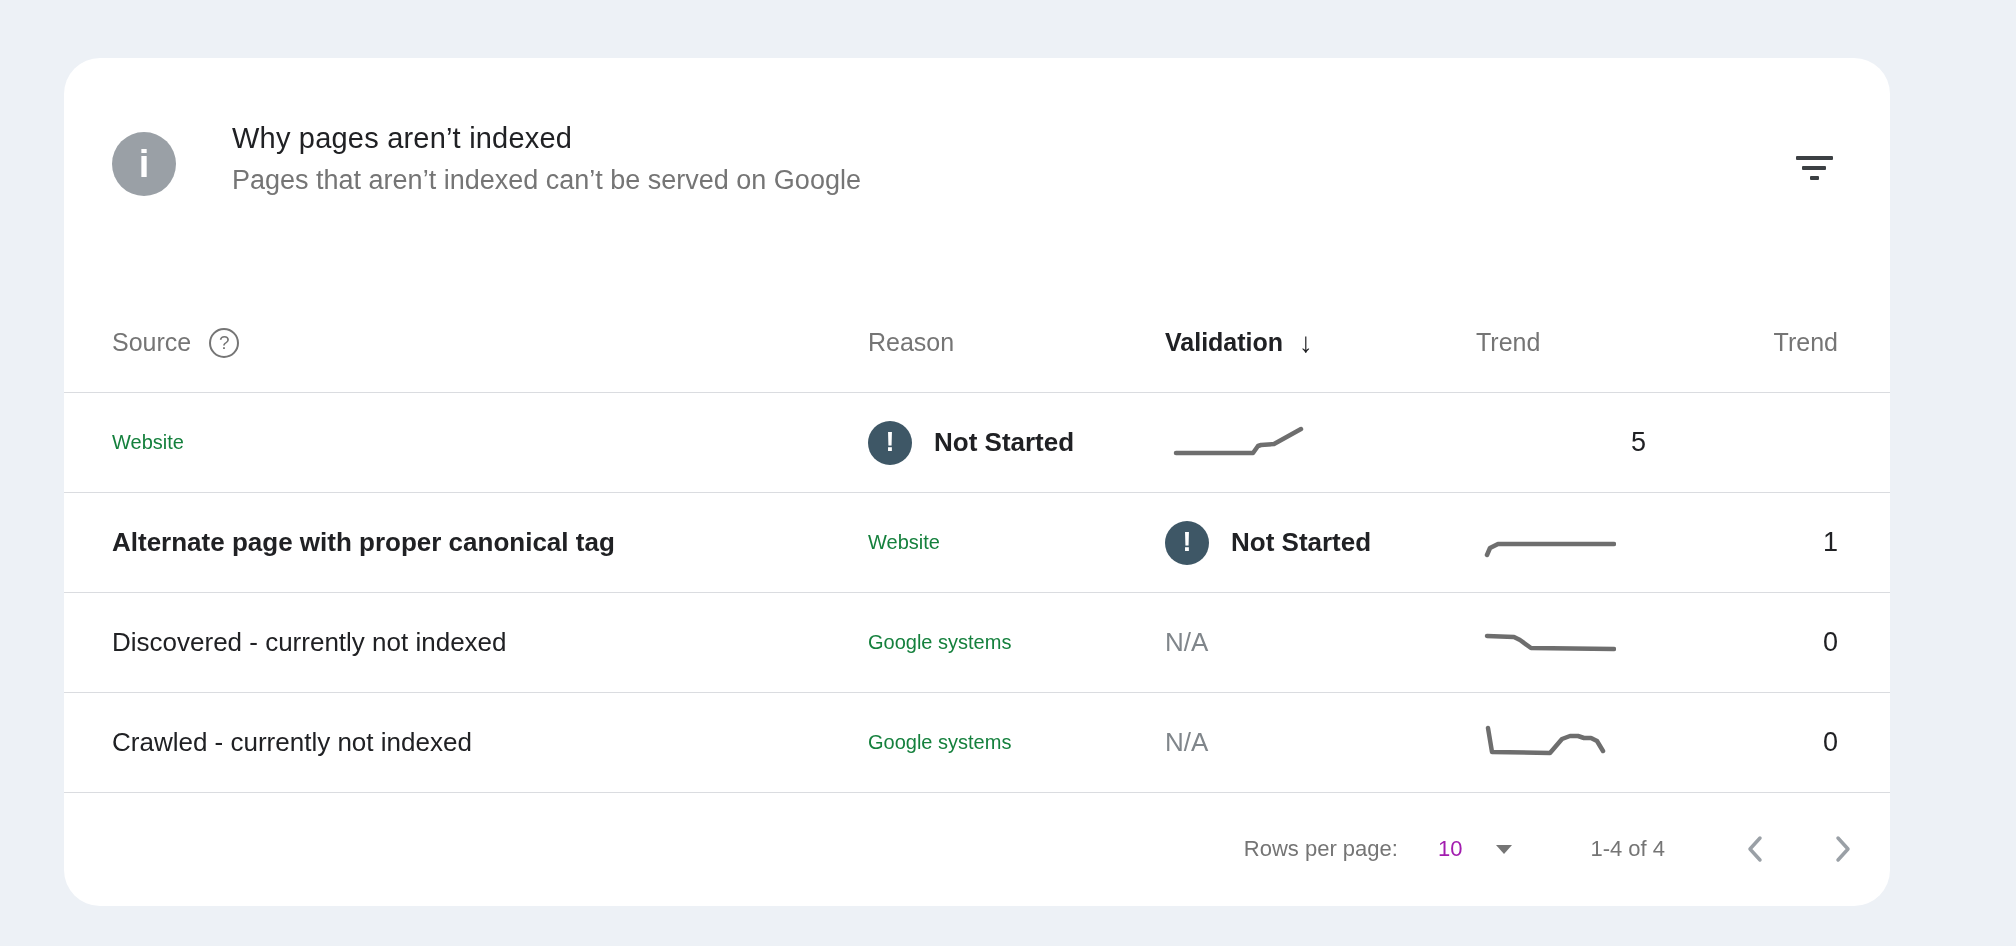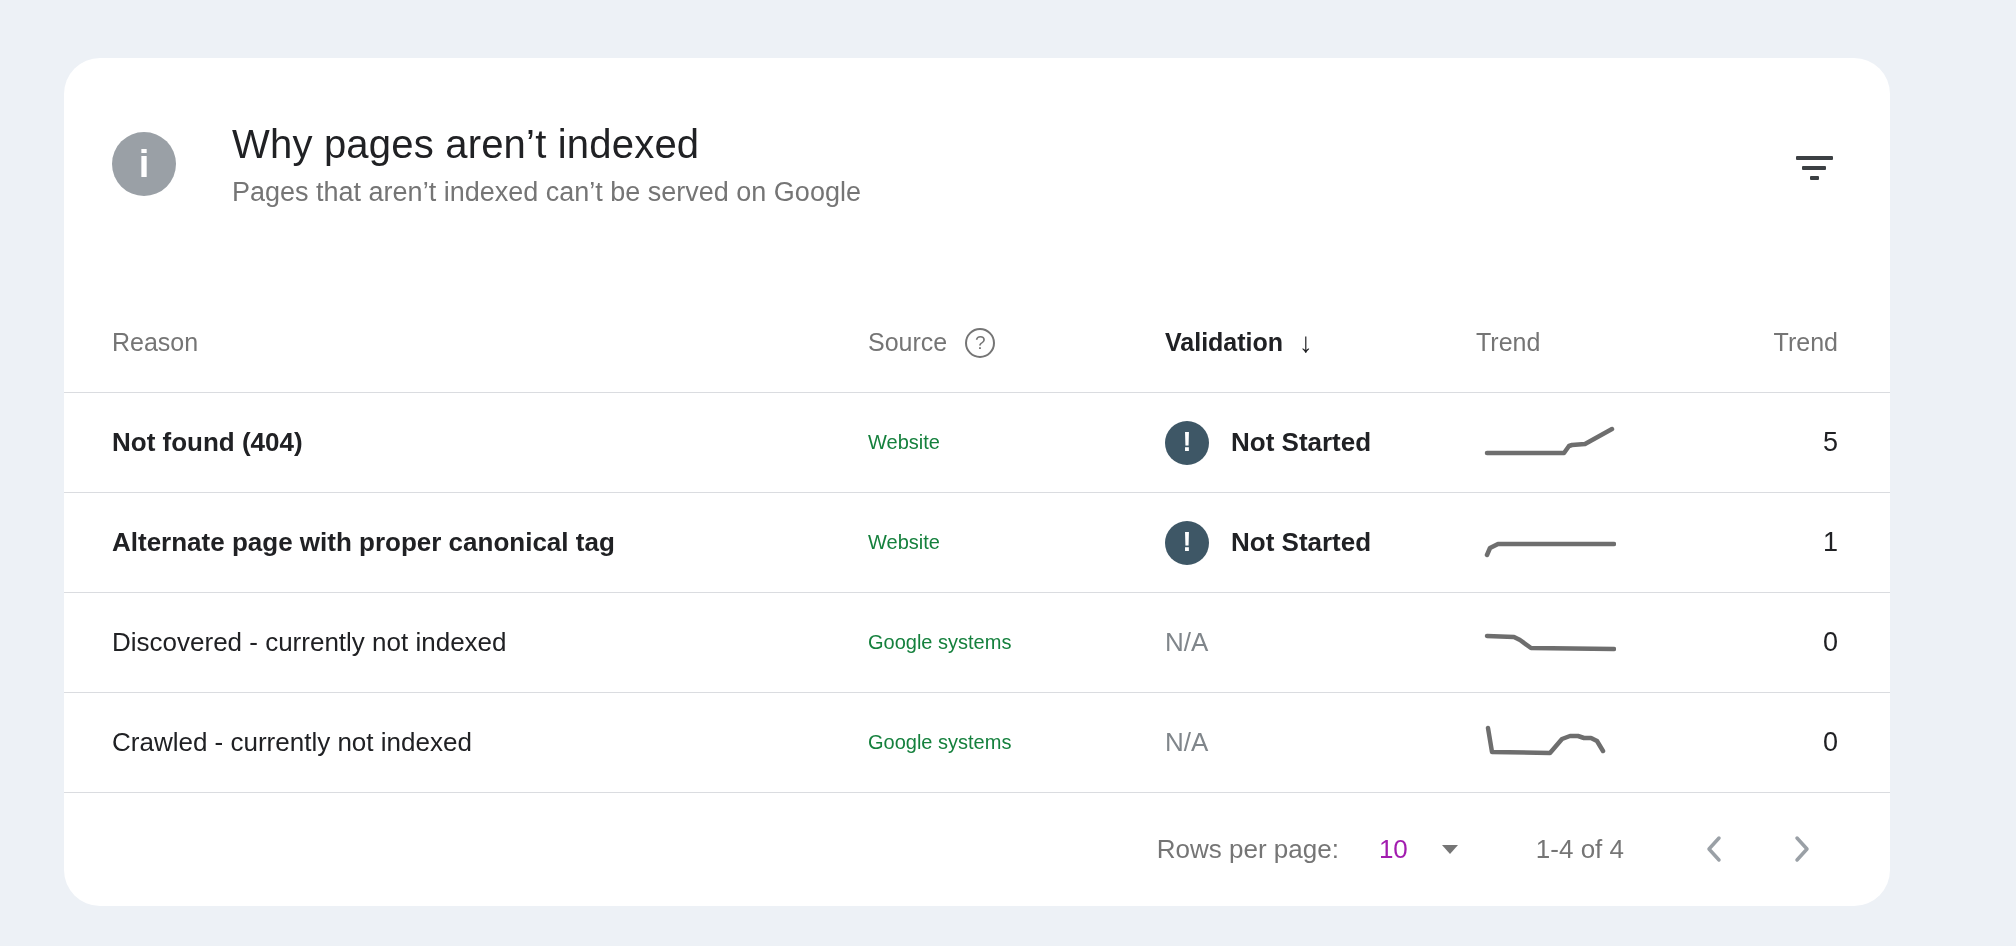--- a/index.html
+++ b/index.html
@@ -23,21 +23,21 @@
   .card-header{
     height:235px;padding:64px 58px 0 48px;
     display:flex;align-items:flex-start;
   }
   .info-circle{
     width:64px;height:64px;border-radius:50%;background:var(--icon-gray);
     display:flex;align-items:center;justify-content:center;flex:none;
     color:#fff;font-weight:700;font-size:38px;margin-top:10px;
   }
   .header-text{margin-left:56px;}
-  .title{font-size:40px;font-weight:400;color:var(--text-primary);letter-spacing:.2px;}
+  .title{font-size:29px;font-weight:400;color:var(--text-primary);letter-spacing:.2px;}
   .subtitle{font-size:27px;color:var(--text-secondary);margin-top:10px;}
   .filter-btn{
     position:absolute;top:88px;right:54px;width:44px;height:44px;border:none;background:transparent;
     display:flex;flex-direction:column;align-items:center;justify-content:center;gap:6px;cursor:pointer;
   }
   .filter-btn span{display:block;height:4px;border-radius:1px;background:var(--dark-icon);}
   .fb1{width:37px;} .fb2{width:24px;} .fb3{width:9px;}
   
   .grid-row{
     display:grid;
@@ -65,21 +65,21 @@
     display:flex;align-items:center;justify-content:center;color:#fff;font-weight:700;font-size:27px;
   }
   .validation-label{font-size:26px;font-weight:700;margin-left:22px;}
   .na{font-size:26px;color:var(--text-tertiary);}
   .spark{margin-left:8px;display:block;}
   .spark polyline{fill:none;stroke:var(--trend-line);stroke-width:4.5;stroke-linecap:round;stroke-linejoin:round;}
   .pages{justify-self:end;font-size:27px;color:var(--text-primary);}
   
   .tfoot{
     height:112px;display:flex;align-items:center;justify-content:flex-end;
-    padding-right:64px;font-size:26px;color:var(--text-secondary);
+    padding-right:23px;font-size:22px;color:var(--text-secondary);
   }
   .rpp-value{color:#a21caf;margin-left:40px;}
   .rpp-dd{margin-left:28px;border:none;background:transparent;cursor:pointer;display:flex;align-items:center;padding:6px;}
   .range{margin-left:72px;}
   .page-btn{
     width:48px;height:48px;border:none;background:transparent;cursor:pointer;
     display:flex;align-items:center;justify-content:center;
   }
   .page-btn.prev{margin-left:66px;} .page-btn.next{margin-left:40px;}
   .page-btn svg{stroke:var(--icon-gray);stroke-width:3.5;fill:none;stroke-linecap:round;stroke-linejoin:round;}
@@ -97,40 +97,39 @@
     </div>
   </div>
   <button class="filter-btn" title="Filter">
     <span class="fb1"></span>
     <span class="fb2"></span>
     <span class="fb3"></span>
   </button>
 
   <div class="grid-row thead">
     <div class="th">
-      <span>Reason</span>
+      <span>Source</span>
+      <span class="help-circle">?</span>
     </div>
     <div class="th">
-      <span>Source</span>
-      <span class="help-circle">?</span>
+      <span>Reason</span>
     </div>
     <div class="th sorted">
       <span>Validation</span>
       <span class="sort-arrow">↓</span>
     </div>
     <div class="th">
       <span>Trend</span>
     </div>
     <div class="th th-pages">
       <span>Trend</span>
     </div>
   </div>
 
   <div class="grid-row trow em">
-    <div class="reason">Not found (404)</div>
     <div class="source">Website</div>
     <div class="validation">
       <span class="badge">!</span>
       <span class="validation-label">Not Started</span>
     </div>
     <svg class="spark" width="132" height="36" viewBox="0 0 132 36">
       <polyline points="3,28 80,28 85,21 88,20 101,19 128,4"></polyline>
     </svg>
     <div class="pages">5</div>
   </div>

